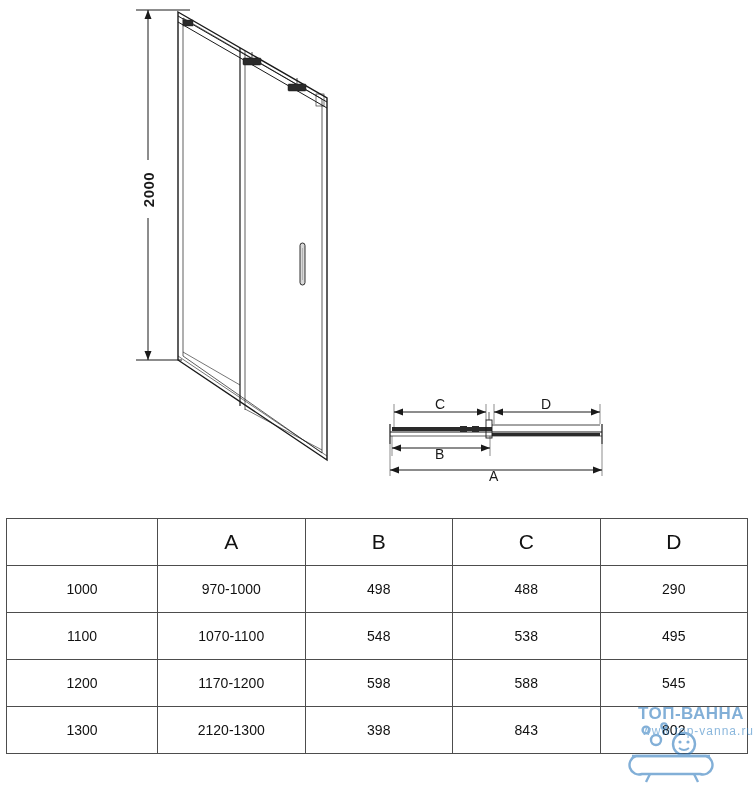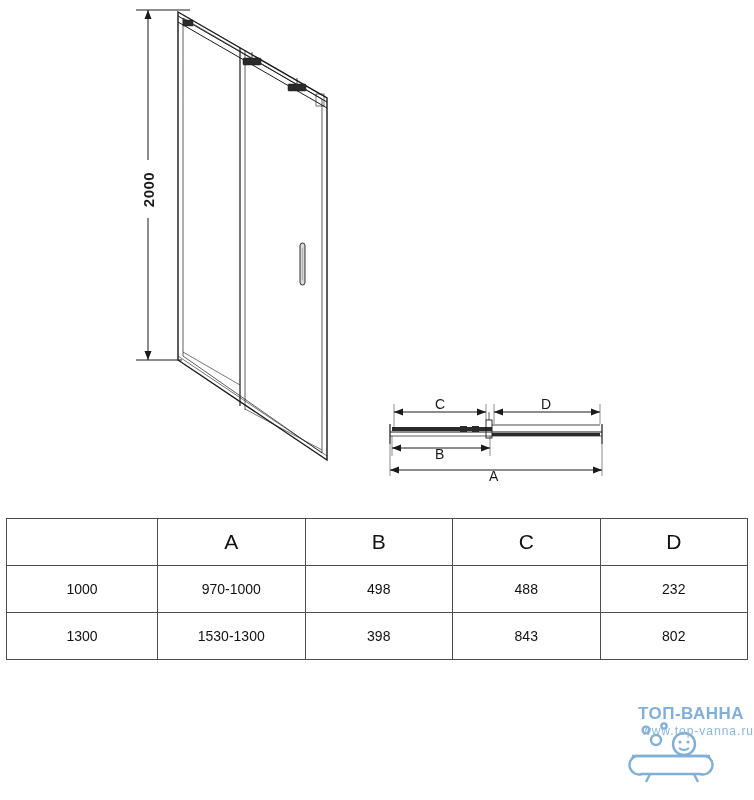--- a/index.html
+++ b/index.html
@@ -219,25 +219,39 @@
         <th class="hdr-letter">C</th>
         <th class="hdr-letter">D</th>
       </tr>
     </thead>
     <tbody>
       <tr>
         <td class="row-key">1000</td>
         <td>970-1000</td>
         <td>498</td>
         <td>488</td>
-        <td>232</td>
+        <td>290</td>
+      </tr>
+      <tr>
+        <td class="row-key">1100</td>
+        <td>1070-1100</td>
+        <td>548</td>
+        <td>538</td>
+        <td>495</td>
+      </tr>
+      <tr>
+        <td class="row-key">1200</td>
+        <td>1170-1200</td>
+        <td>598</td>
+        <td>588</td>
+        <td>545</td>
       </tr>
       <tr>
         <td class="row-key">1300</td>
-        <td>1530-1300</td>
+        <td>2120-1300</td>
         <td>398</td>
         <td>843</td>
         <td>802</td>
       </tr>
     </tbody>
   </table>
 
   <div id="watermark">
     <div class="wm-text">ТОП-ВАННА</div>
     <div class="wm-sub">www.top-vanna.ru</div>

